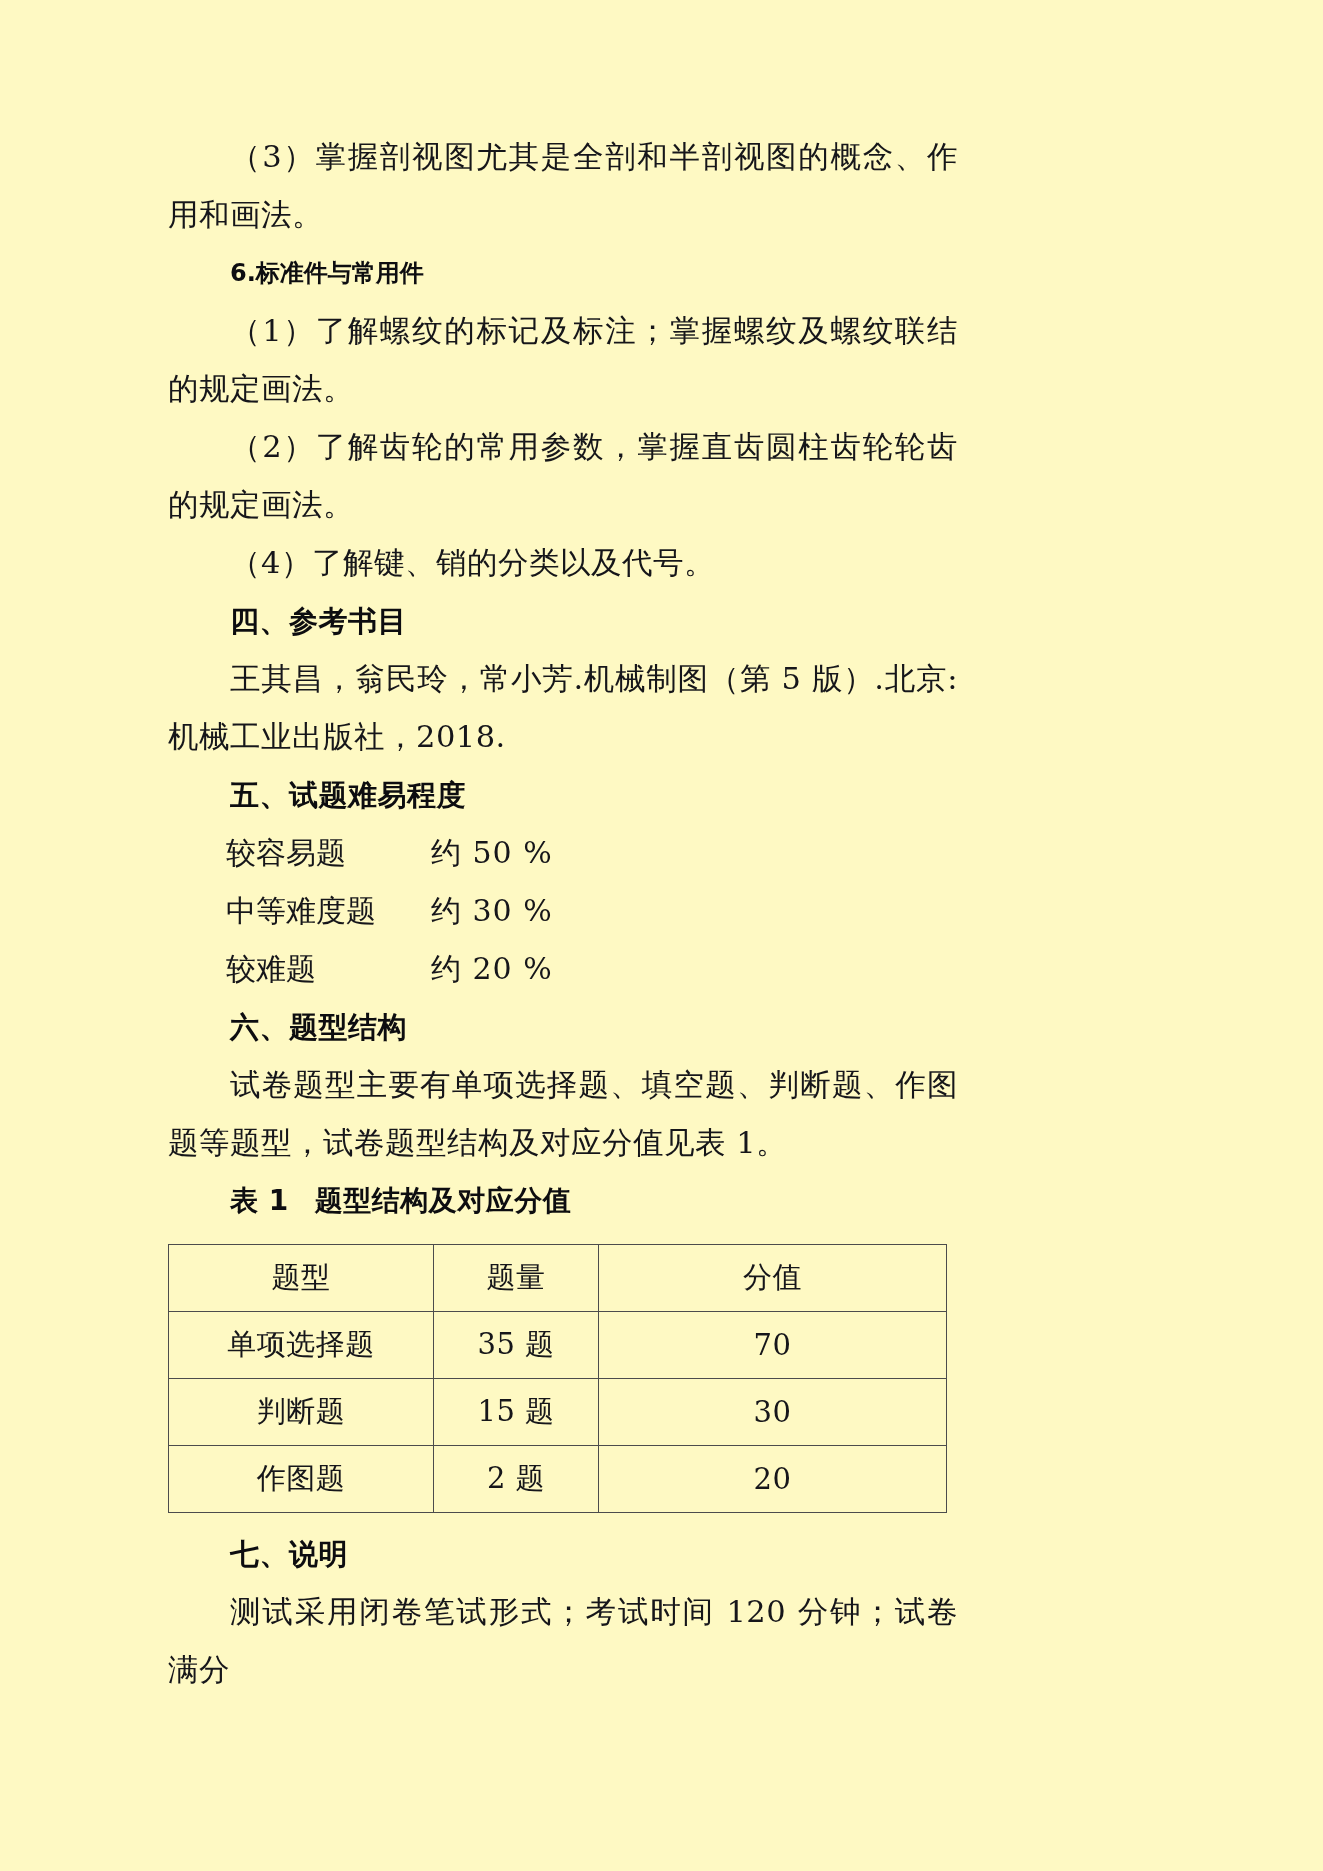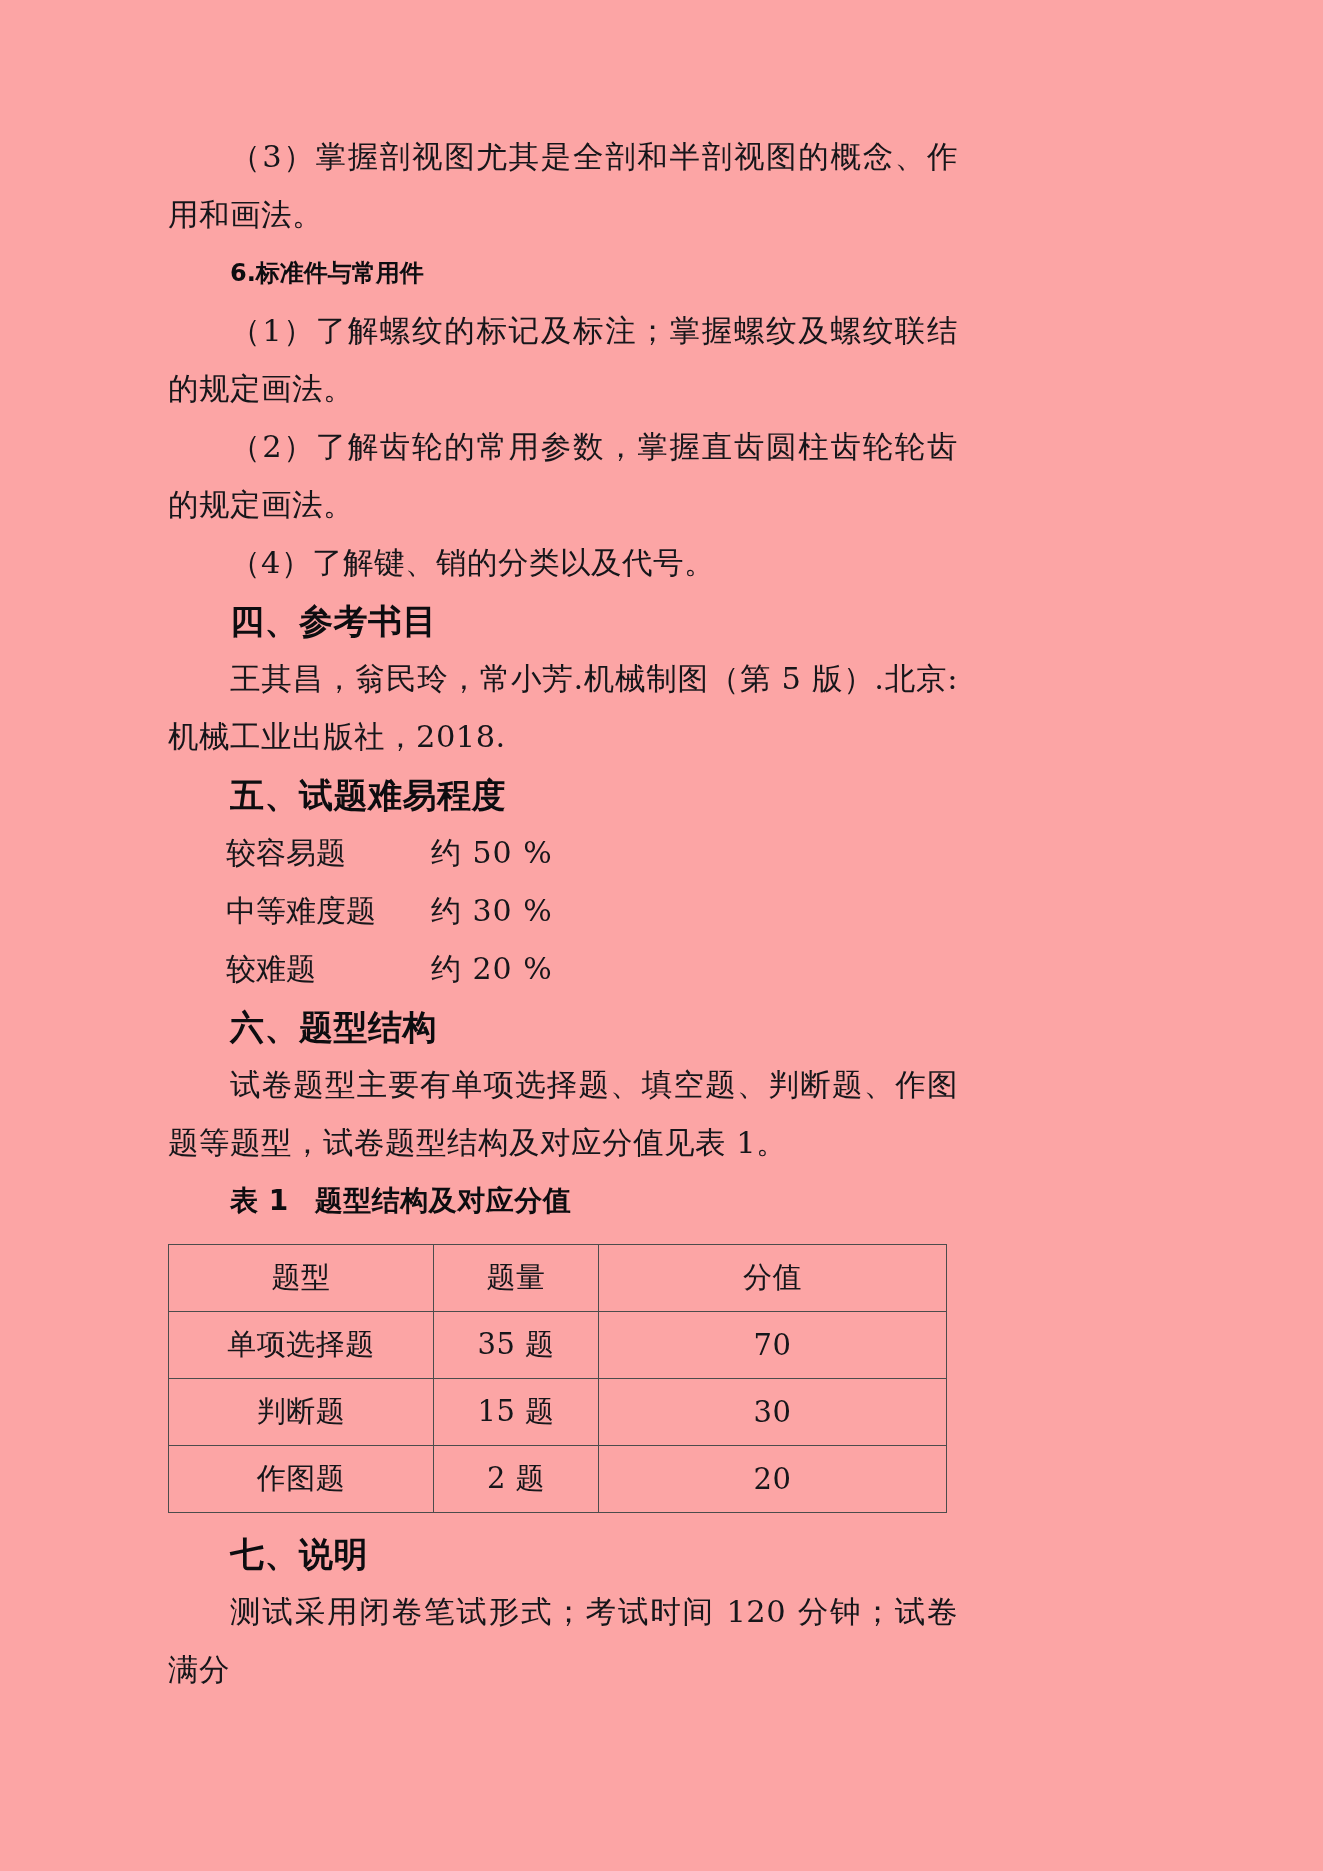--- a/index.html
+++ b/index.html
@@ -4,21 +4,21 @@
 <style>
   html, body {
     margin: 0;
     padding: 0;
     background: #ffffff;
   }
   .page {
     position: relative;
     width: 1323px;
     height: 1871px;
-    background: #fca5a5;
+    background: #fef9c3;
     margin: 0 auto;
     overflow: hidden;
     font-family: "DejaVu Serif", "Liberation Serif", serif;
     color: #000000;
   }
   .content {
     position: absolute;
     left: 168px;
     top: 128px;
     width: 790px;
@@ -35,21 +35,21 @@
     margin: 0;
     color: #16161a;
   }
   .para.indent {
     text-indent: 62px;
   }
 
   
   .heading {
     font-family: "DejaVu Sans", "Liberation Sans", sans-serif;
-    font-size: 34px;
+    font-size: 29px;
     font-weight: bold;
     line-height: 58px;
     letter-spacing: 0.5px;
     margin: 0;
     text-indent: 62px;
     color: #0d0d10;
   }
   .heading.sub {
     font-size: 24px;
     letter-spacing: 0px;

